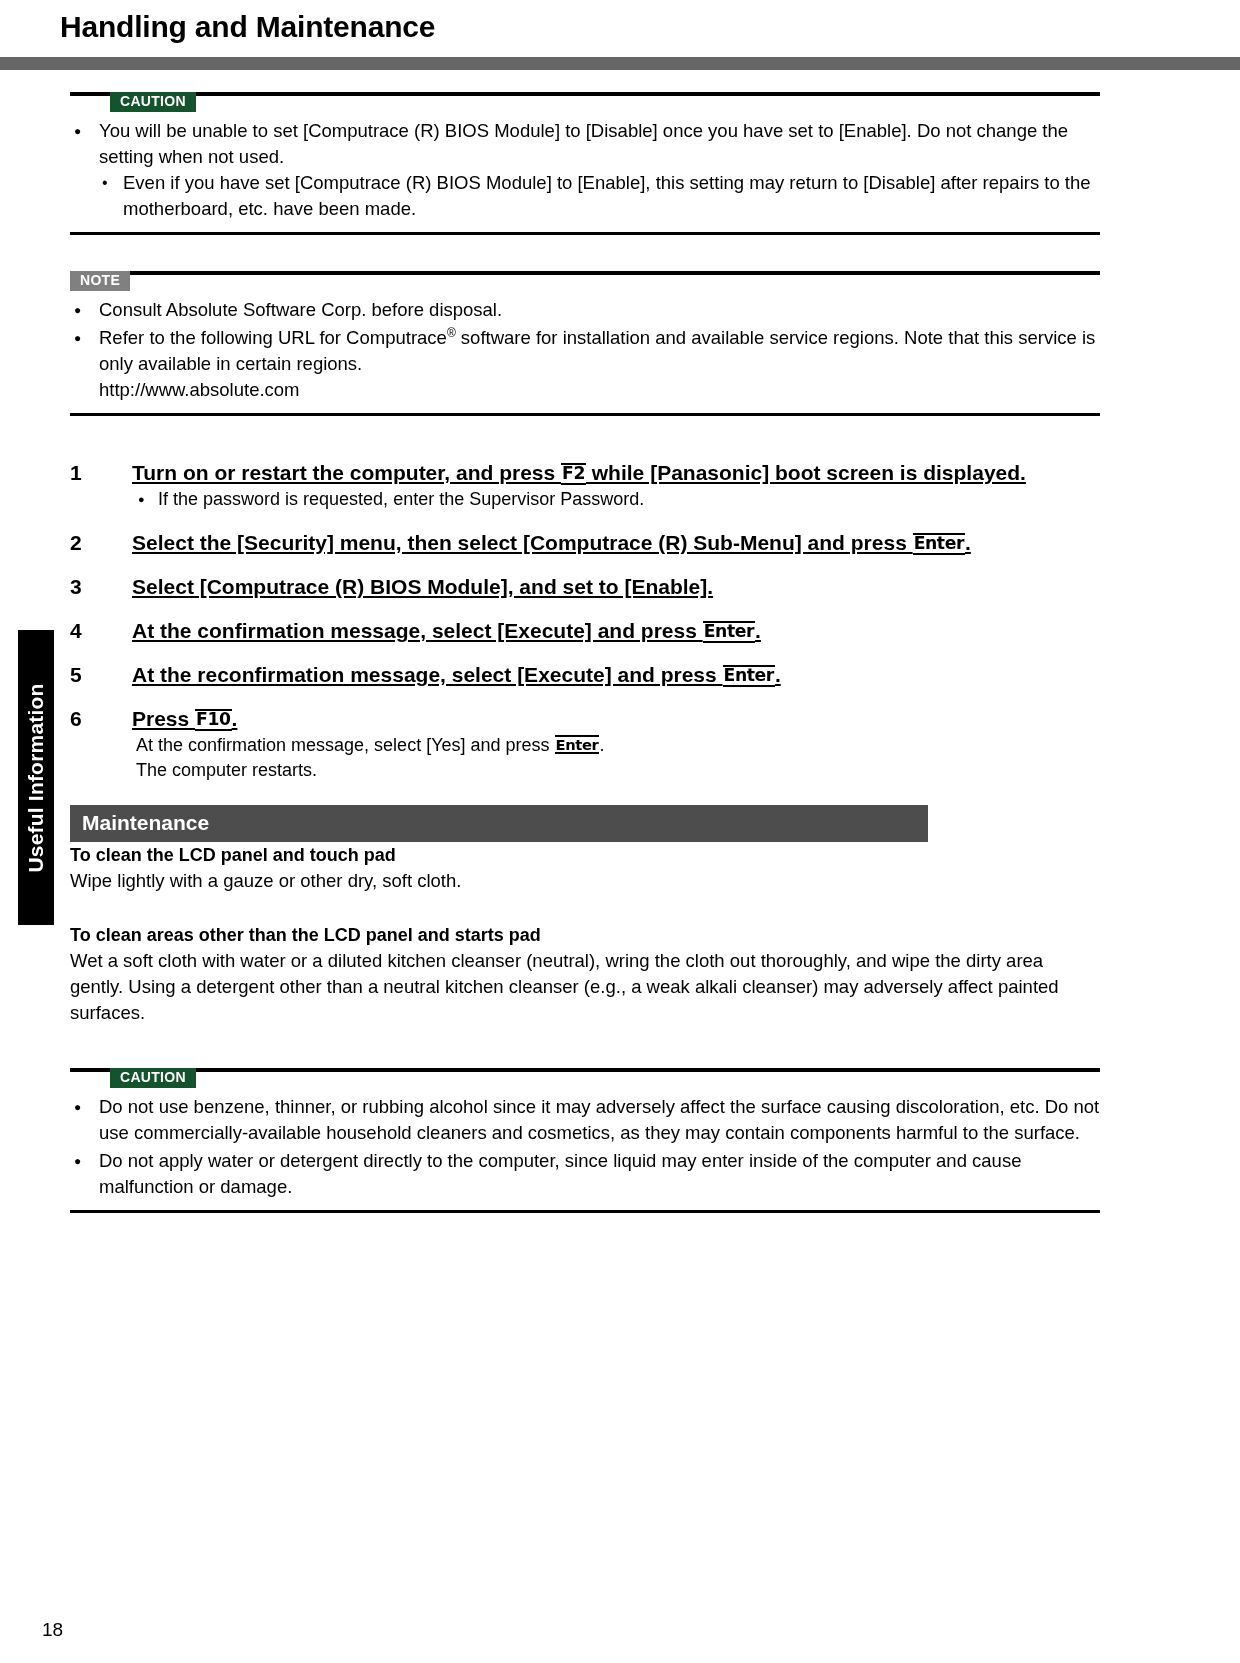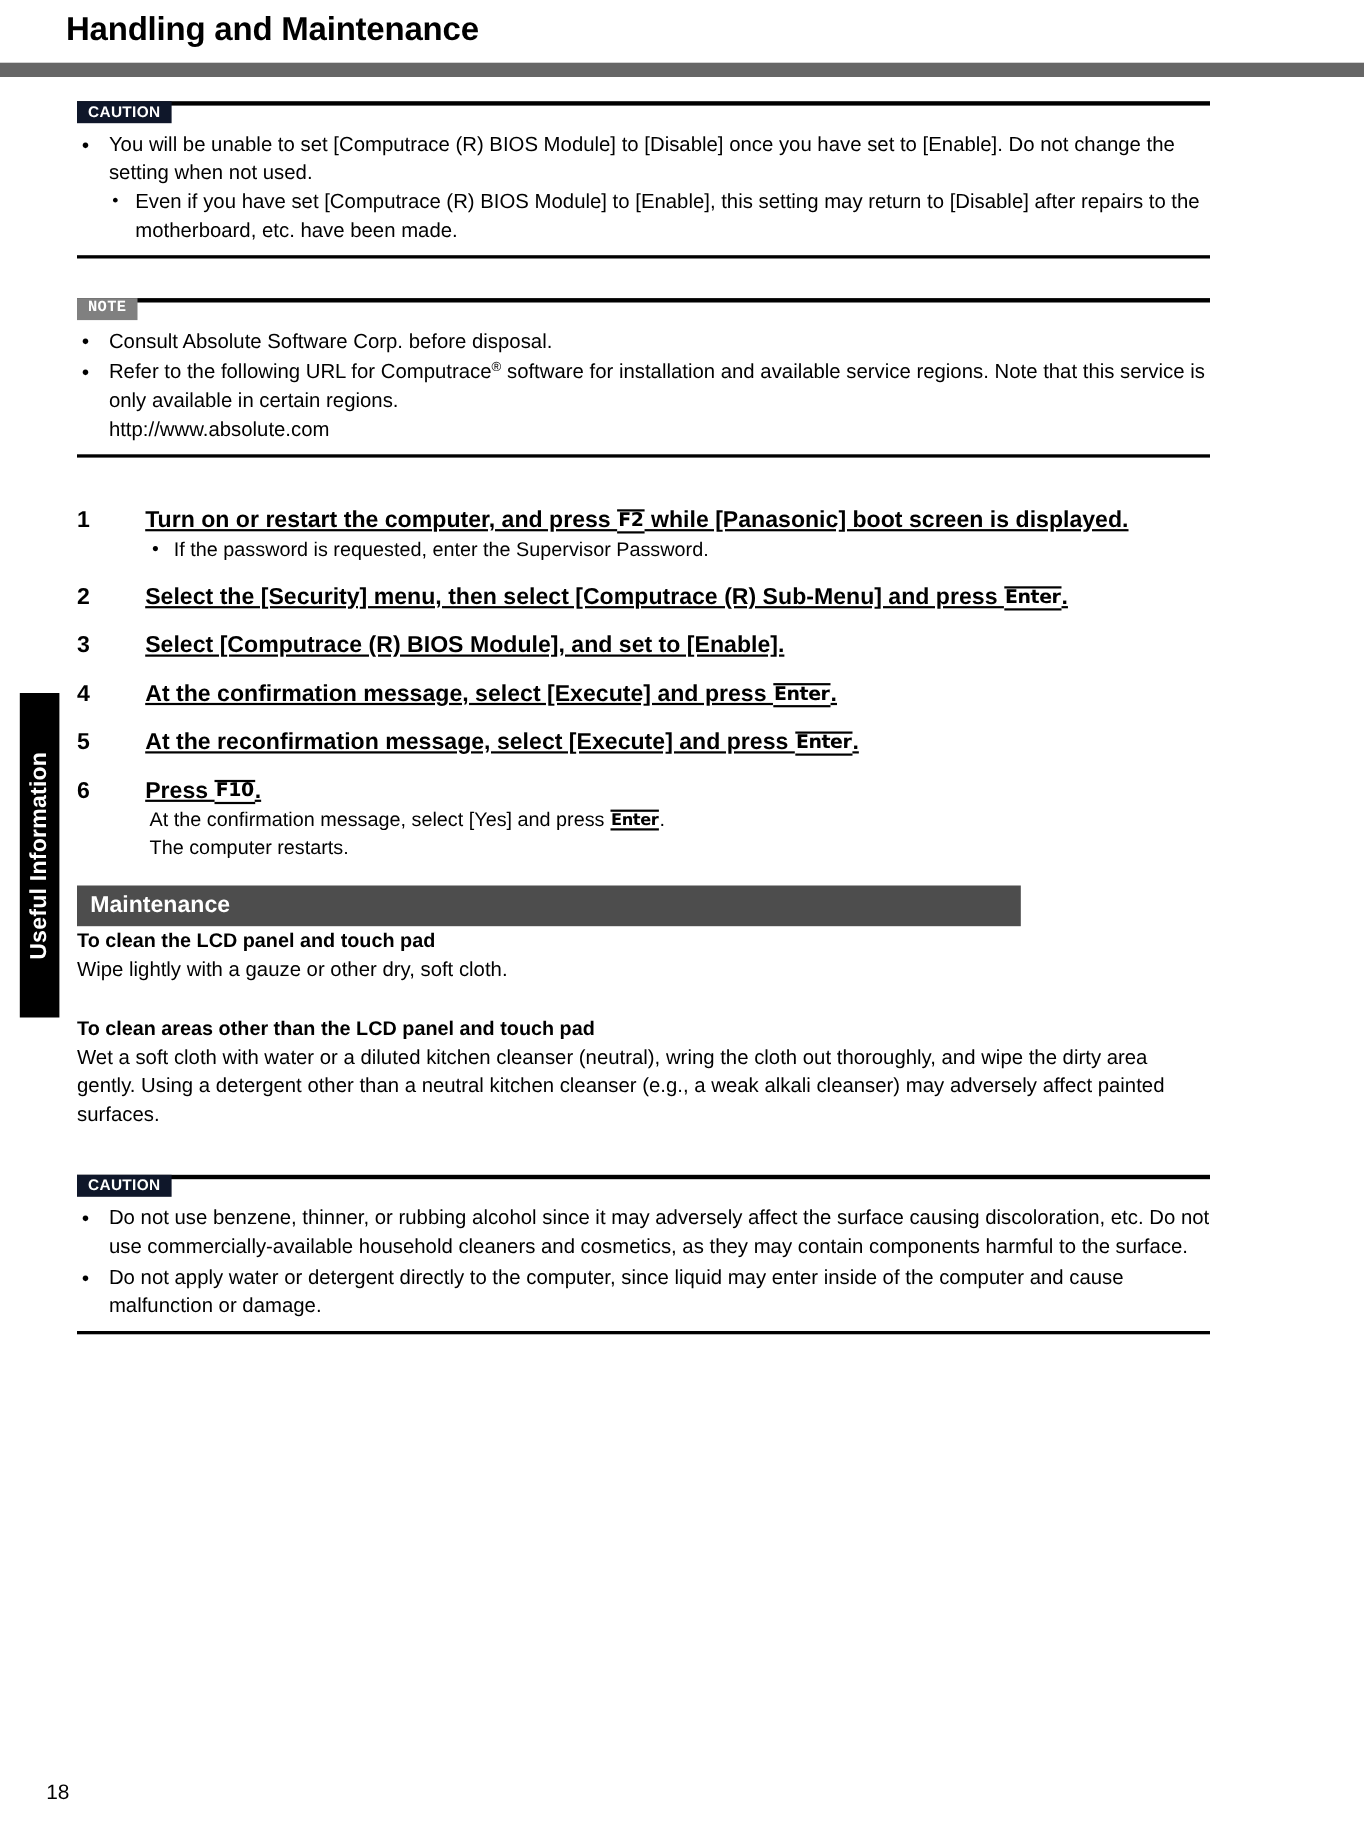--- a/index.html
+++ b/index.html
@@ -47,22 +47,22 @@
   .adbox .tag{
     position:absolute;
     left:0; top:0;
     color:#ffffff;
     font-size:14px;
     font-weight:bold;
     letter-spacing:0.3px;
     padding:2px 10px 3px 10px;
     line-height:15px;
   }
-  .tag-caution{ background:#0f172a; }
-  .tag-note{ background:#808080;font-family:Liberation Mono, monospace; }
+  .tag-caution{ background:#14532d;margin-left:40px; }
+  .tag-note{ background:#808080; }
   .adbox .body{
     padding-top:22px;
     padding-bottom:8px;
   }
 
   
   ul.blist{ list-style:none; margin:0; padding:0; }
   ul.blist > li{
     position:relative;
     padding-left:29px;
@@ -269,21 +269,21 @@
     </div>
 
   </div>
 
   <div class="section-bar">Maintenance</div>
 
   <div>
     <div class="sub-head tight">To clean the LCD panel and touch pad</div>
     <div class="para">Wipe lightly with a gauze or other dry, soft cloth.</div>
     <div class="spacer-lg"></div>
-    <div class="sub-head tight">To clean areas other than the LCD panel and touch pad</div>
+    <div class="sub-head tight">To clean areas other than the LCD panel and starts pad</div>
     <div class="para">Wet a soft cloth with water or a diluted kitchen cleanser (neutral), wring the cloth out thoroughly, and wipe the dirty area gently.  Using a detergent other than a neutral kitchen cleanser (e.g., a weak alkali cleanser) may adversely affect painted surfaces.</div>
   </div>
 
   <div class="adbox caution2">
     <div class="rule-top"></div>
     <div class="tag tag-caution">CAUTION</div>
     <div class="body">
       <ul class="blist">
         <li>Do not use benzene, thinner, or rubbing alcohol since it may adversely affect the surface causing discoloration, etc. Do not use commercially-available household cleaners and cosmetics, as they may contain components harmful to the surface.</li>
         <li>Do not apply water or detergent directly to the computer, since liquid may enter inside of the computer and cause malfunction or damage.</li>

